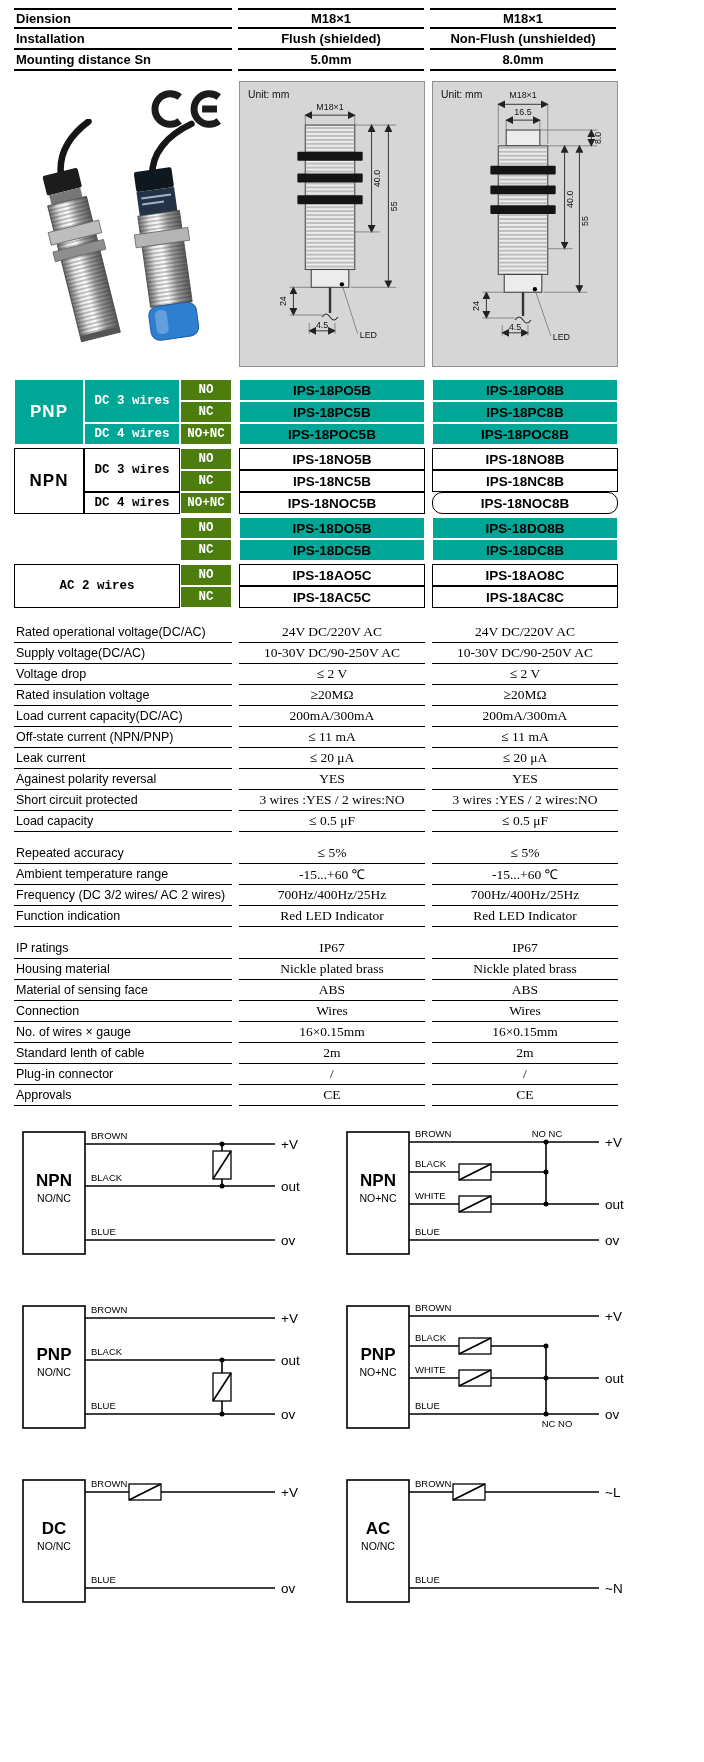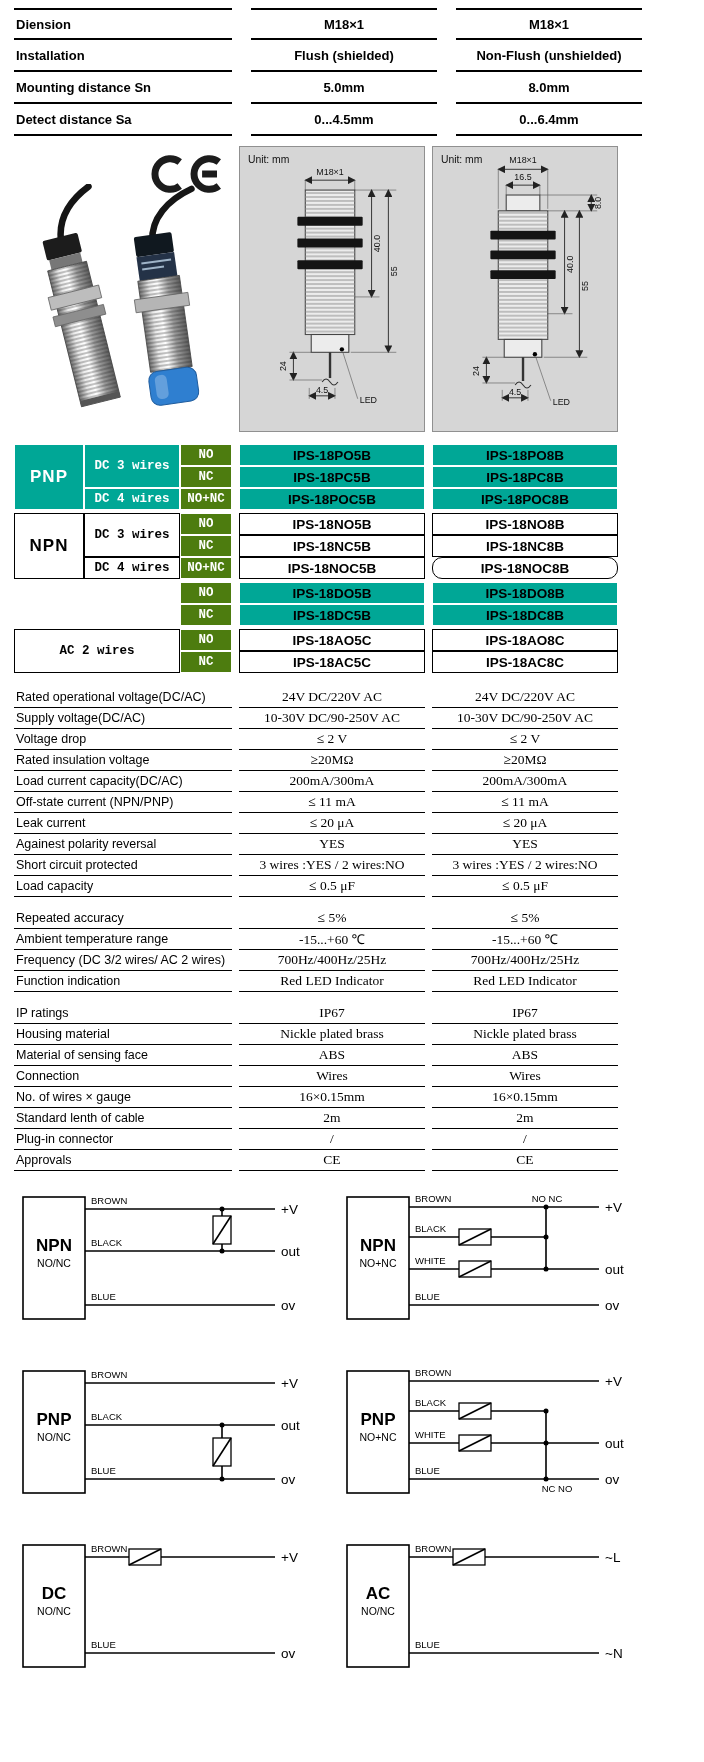--- a/index.html
+++ b/index.html
@@ -5,21 +5,21 @@
   :root{ --teal:#00a796; }
   *{box-sizing:border-box; margin:0; padding:0;}
   body{
     width:704px; height:1762px; overflow:hidden; background:#fff;
     font-family:"Liberation Sans", sans-serif; color:#000;
   }
   .page{position:relative; width:704px; height:1762px; padding-top:8px;}
 
   
   #header-table{margin:0 0 0 14px;}
-  .hrow{display:grid; grid-template-columns:218px 186px 186px; column-gap:19px; height:32px;}
+  .hrow{display:grid; grid-template-columns:218px 186px 186px; column-gap:6px; height:21px;}
   .hrow>div{border-bottom:2px solid #000; display:flex; align-items:center; font-size:13px; font-weight:bold;}
   .hrow.first>div{border-top:2px solid #000;}
   .hl{padding-left:2px;}
   .hv{justify-content:center;}
 
   
   .media-row{display:flex; gap:7px; margin:10px 0 0 14px;}
   .photo-area{position:relative; width:218px; height:286px;}
   .ce{position:absolute; top:6px; right:2px; width:80px; height:44px;}
   .photo{position:absolute; left:0; top:38px; width:215px; height:246px;}
@@ -82,25 +82,20 @@
       </div>
       <div class="hrow">
         <div class="hl">Installation</div>
         <div class="hv">Flush (shielded)</div>
         <div class="hv">Non-Flush (unshielded)</div>
       </div>
       <div class="hrow">
         <div class="hl">Mounting distance Sn</div>
         <div class="hv">5.0mm</div>
         <div class="hv">8.0mm</div>
-      </div>
-      <div class="hrow">
-        <div class="hl">Detect distance Sa</div>
-        <div class="hv">0...4.5mm</div>
-        <div class="hv">0...6.4mm</div>
       </div>
     </section>
 
   <section class="media-row">
     <div class="photo-area">
       <svg class="ce" viewBox="0 0 86 46">
         <path d="M32 10 A16.5 16.5 0 1 0 32 36" fill="none" stroke="#1c1c1c" stroke-width="7.5"></path>
         <path d="M74 10 A16.5 16.5 0 1 0 74 36" fill="none" stroke="#1c1c1c" stroke-width="7.5"></path>
         <line x1="56" y1="23" x2="72" y2="23" stroke="#1c1c1c" stroke-width="7.5"></line>
       </svg>

